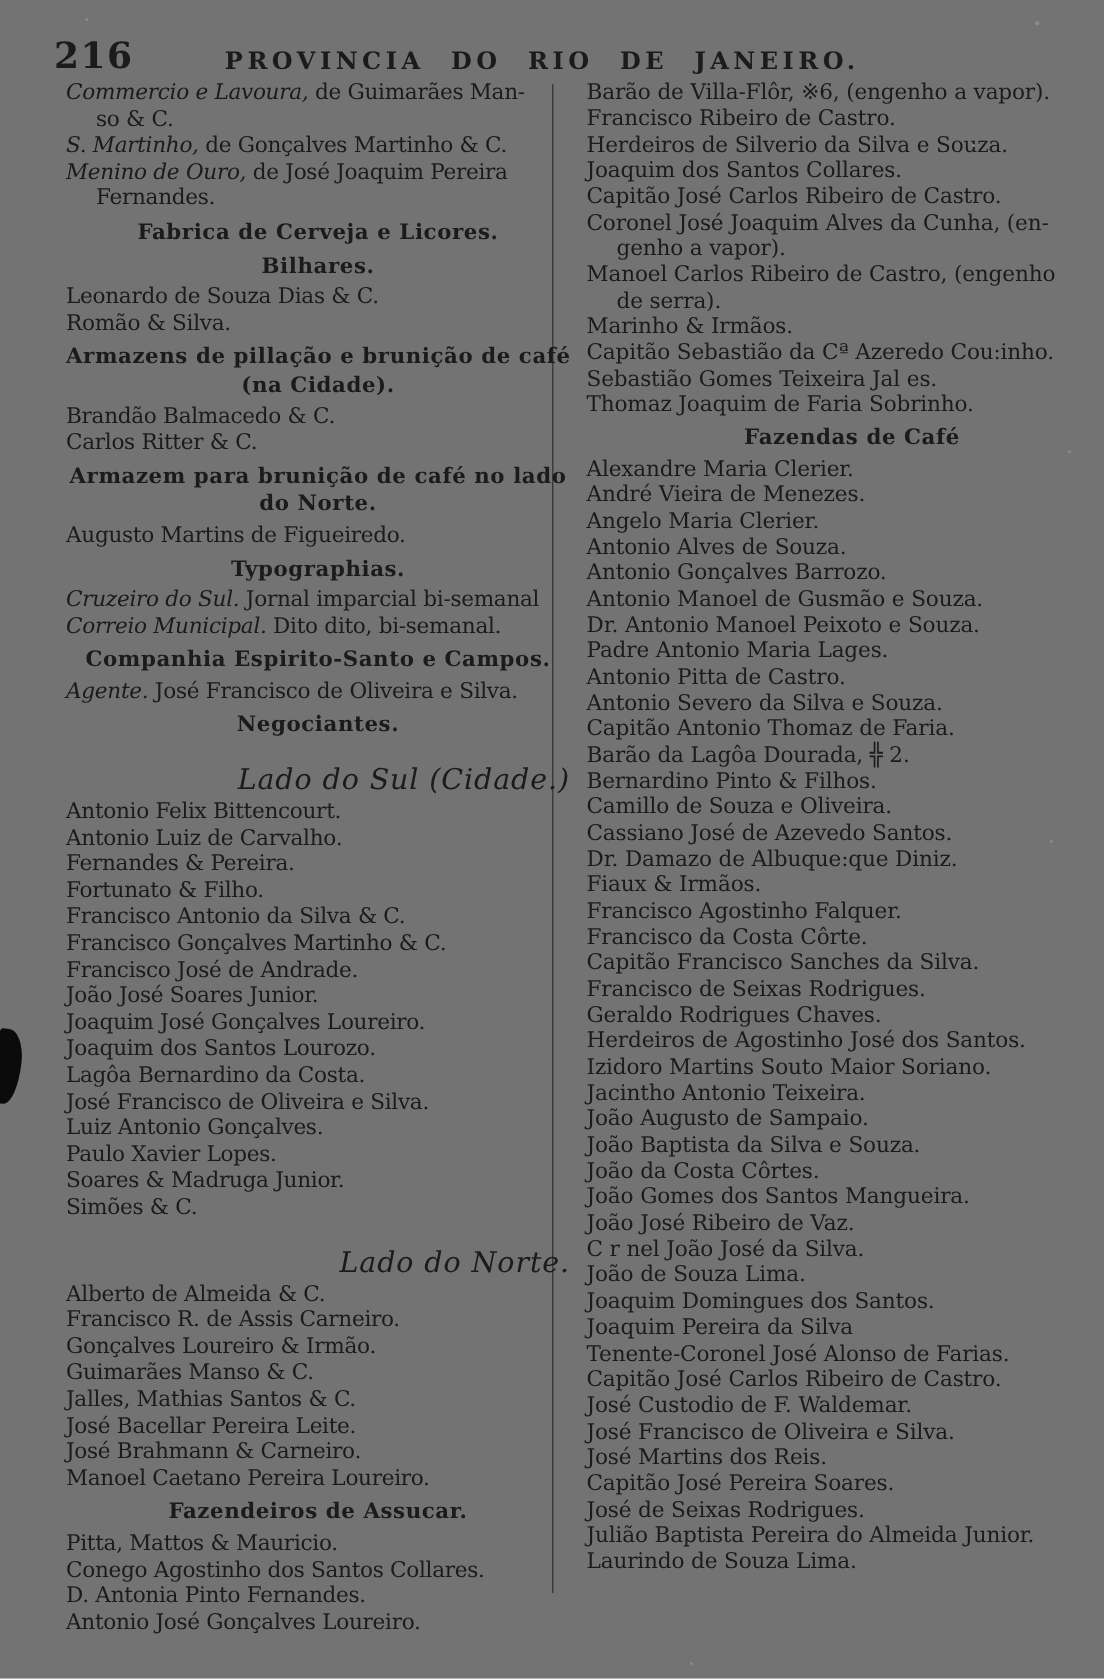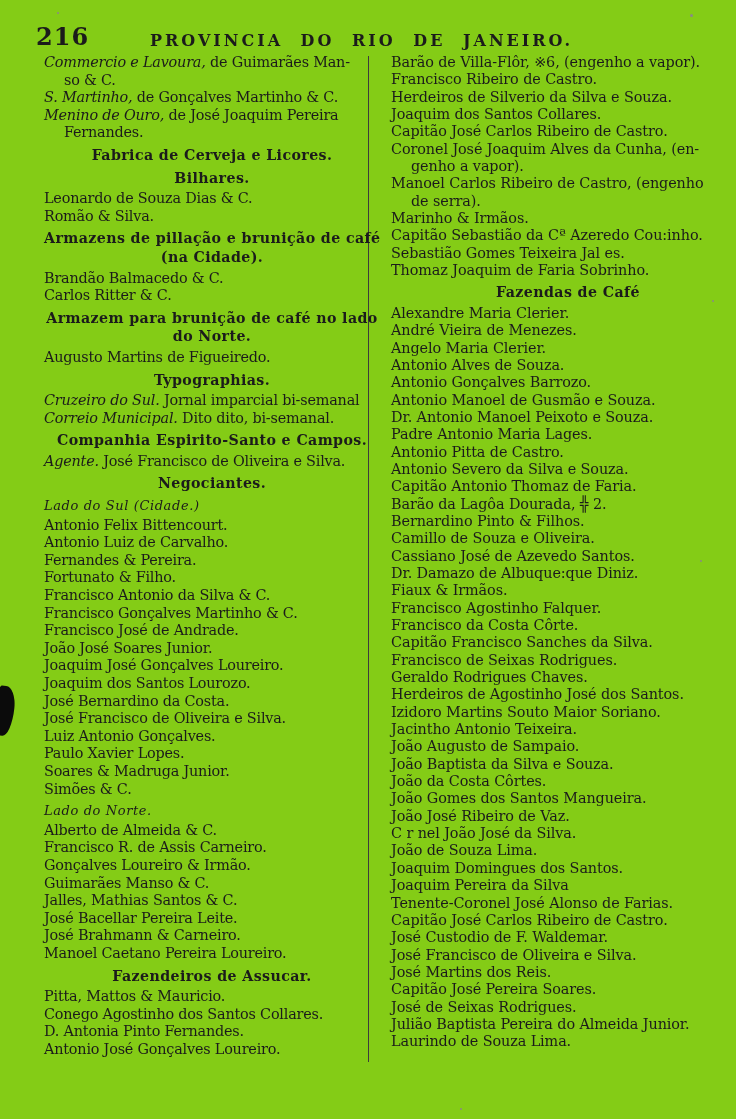--- a/index.html
+++ b/index.html
@@ -1,34 +1,34 @@
 <!DOCTYPE html>
 <html><head>
 <meta charset="utf-8">
 <style>
   html,body{margin:0;padding:0;background:#e8e8e6;}
   .page{
     position:relative;width:736px;height:1119px;margin:0 auto;
-    background:#84cc16;color:#1b1b1b;overflow:hidden;
+    background:#737373;color:#1b1b1b;overflow:hidden;
     font-family:"DejaVu Serif","DejaVu Sans",serif;
   }
   .pagenum{position:absolute;left:36px;top:22px;font-size:24px;font-weight:bold;letter-spacing:1px;}
   .title{
     position:absolute;left:0;top:31px;width:736px;padding-right:13px;box-sizing:border-box;
     text-align:center;font-weight:bold;font-size:16px;letter-spacing:3px;word-spacing:9px;
   }
   .divider{position:absolute;left:368px;top:56px;width:1px;height:1006px;background:#3c3c3c;}
   .col{position:absolute;top:54px;white-space:nowrap;}
   .col-left{left:44px;width:336px;font-size:14.4px;line-height:17.6px;letter-spacing:-0.2px;}
   .col-right{left:375px;width:354px;font-size:14.4px;line-height:17.35px;letter-spacing:-0.1px;margin-left:16px;}
   .line{min-height:1em;}
   .cont{padding-left:20px;}
   .heading{text-align:center;font-weight:bold;font-size:14.2px;margin-top:5px;margin-bottom:3px;letter-spacing:0.4px;}
   .h2{margin-top:-2px;}
-  .subheading{text-align:left;font-style:italic;margin-top:4px;margin-bottom:2px;font-size:13px;letter-spacing:0.6px;}
+  .subheading{text-align:right;font-style:italic;margin-top:19px;margin-bottom:2px;font-size:19px;letter-spacing:0.6px;}
   .lead{font-style:italic;}
   .ink-blot{
     position:absolute;left:-4px;top:686px;width:18px;height:50px;background:#0b0b0b;
     border-radius:30% 95% 85% 45% / 40% 70% 95% 45%;transform:rotate(6deg);
   }
   .speck{position:absolute;background:#8a8a86;border-radius:50%;}
 </style>
 </head>
 <body>
 
@@ -64,21 +64,21 @@
       <div class="line">Antonio Felix Bittencourt.</div>
       <div class="line">Antonio Luiz de Carvalho.</div>
       <div class="line">Fernandes &amp; Pereira.</div>
       <div class="line">Fortunato &amp; Filho.</div>
       <div class="line">Francisco Antonio da Silva &amp; C.</div>
       <div class="line">Francisco Gonçalves Martinho &amp; C.</div>
       <div class="line">Francisco José de Andrade.</div>
       <div class="line">João José Soares Junior.</div>
       <div class="line">Joaquim José Gonçalves Loureiro.</div>
       <div class="line">Joaquim dos Santos Lourozo.</div>
-      <div class="line">José Bernardino da Costa.</div>
+      <div class="line">Lagôa Bernardino da Costa.</div>
       <div class="line">José Francisco de Oliveira e Silva.</div>
       <div class="line">Luiz Antonio Gonçalves.</div>
       <div class="line">Paulo Xavier Lopes.</div>
       <div class="line">Soares &amp; Madruga Junior.</div>
       <div class="line">Simões &amp; C.</div>
       <div class="line subheading">Lado do Norte.</div>
       <div class="line">Alberto de Almeida &amp; C.</div>
       <div class="line">Francisco R. de Assis Carneiro.</div>
       <div class="line">Gonçalves Loureiro &amp; Irmão.</div>
       <div class="line">Guimarães Manso &amp; C.</div>

